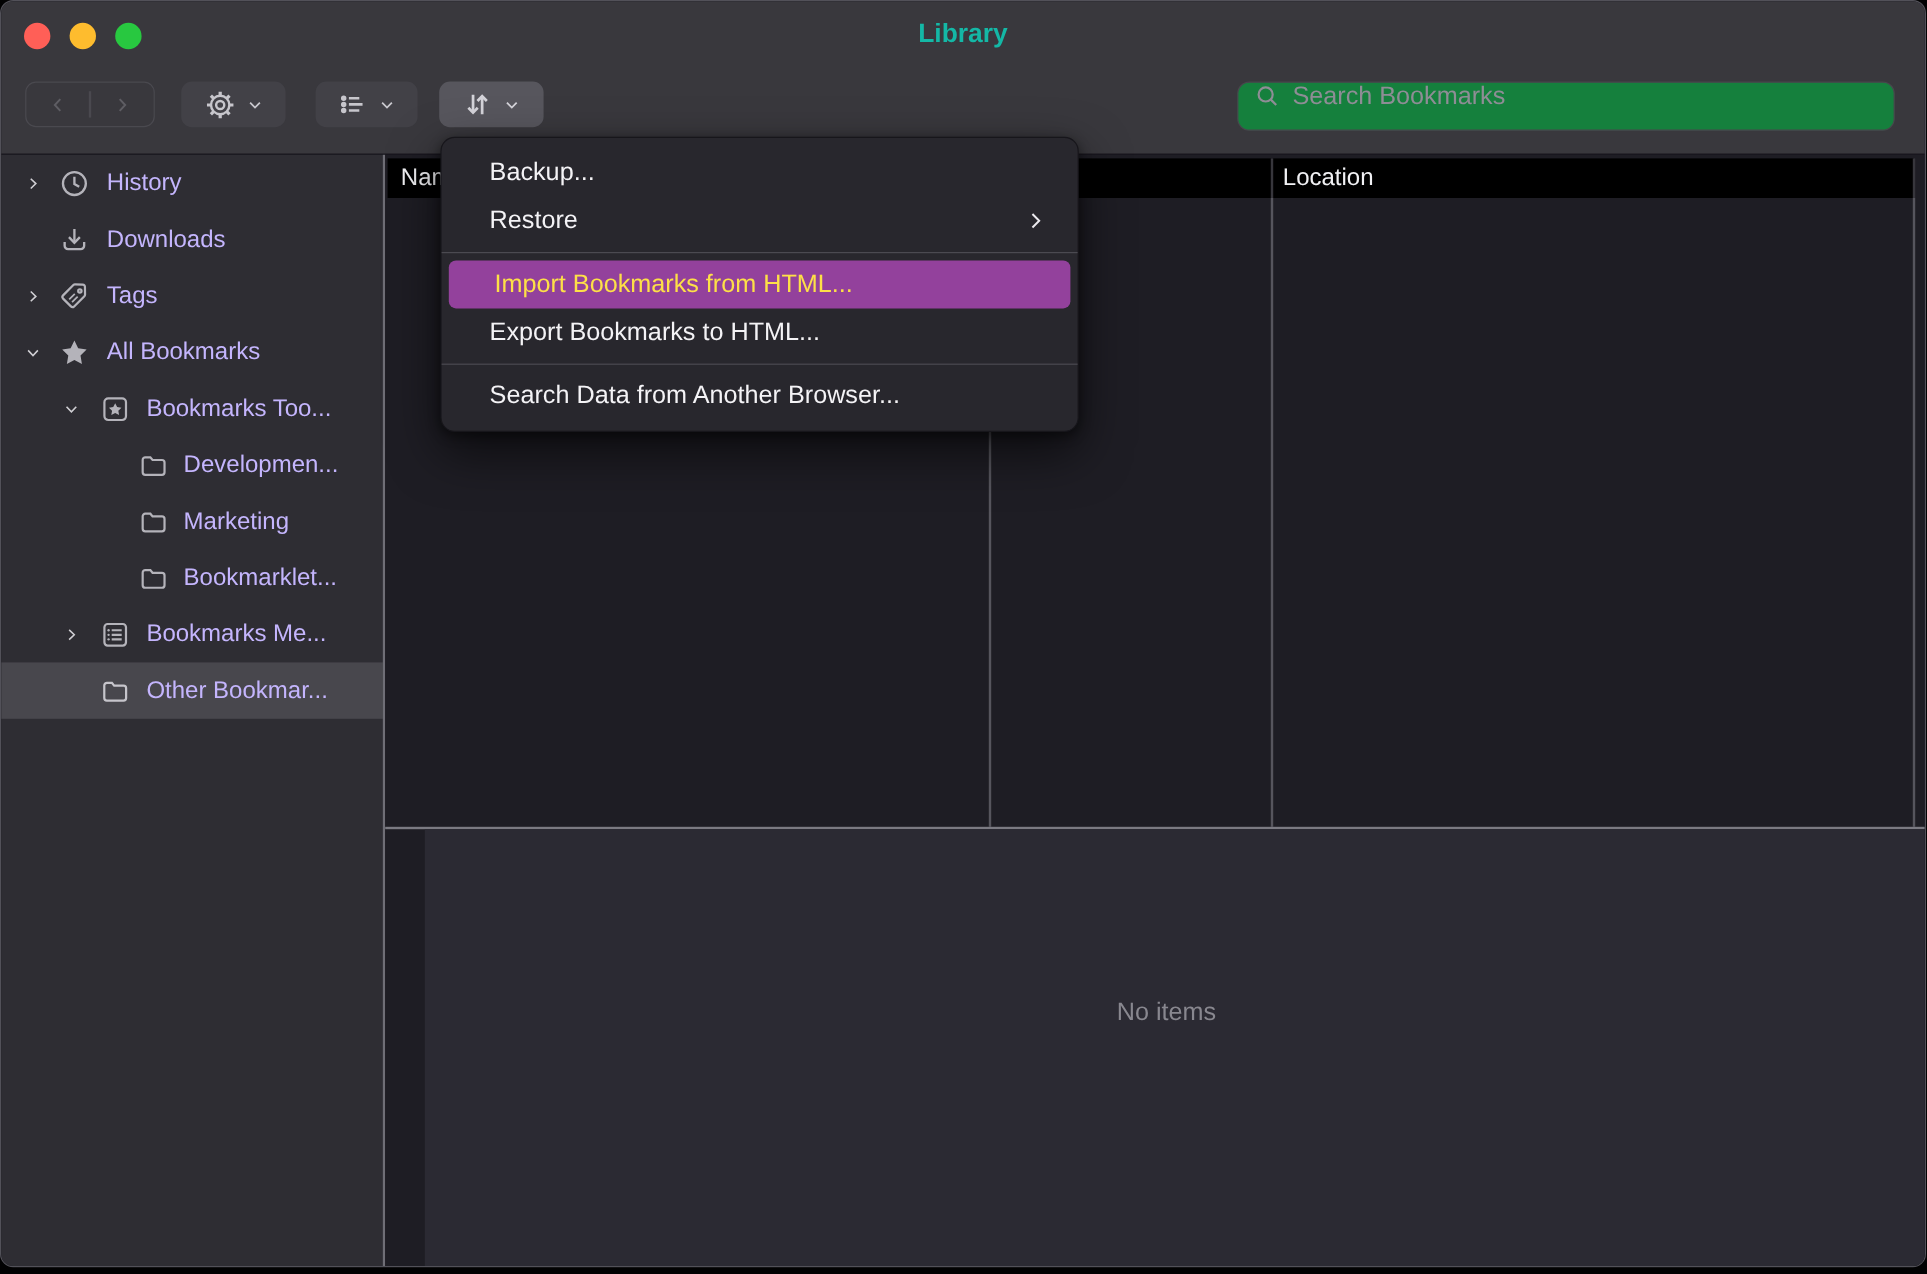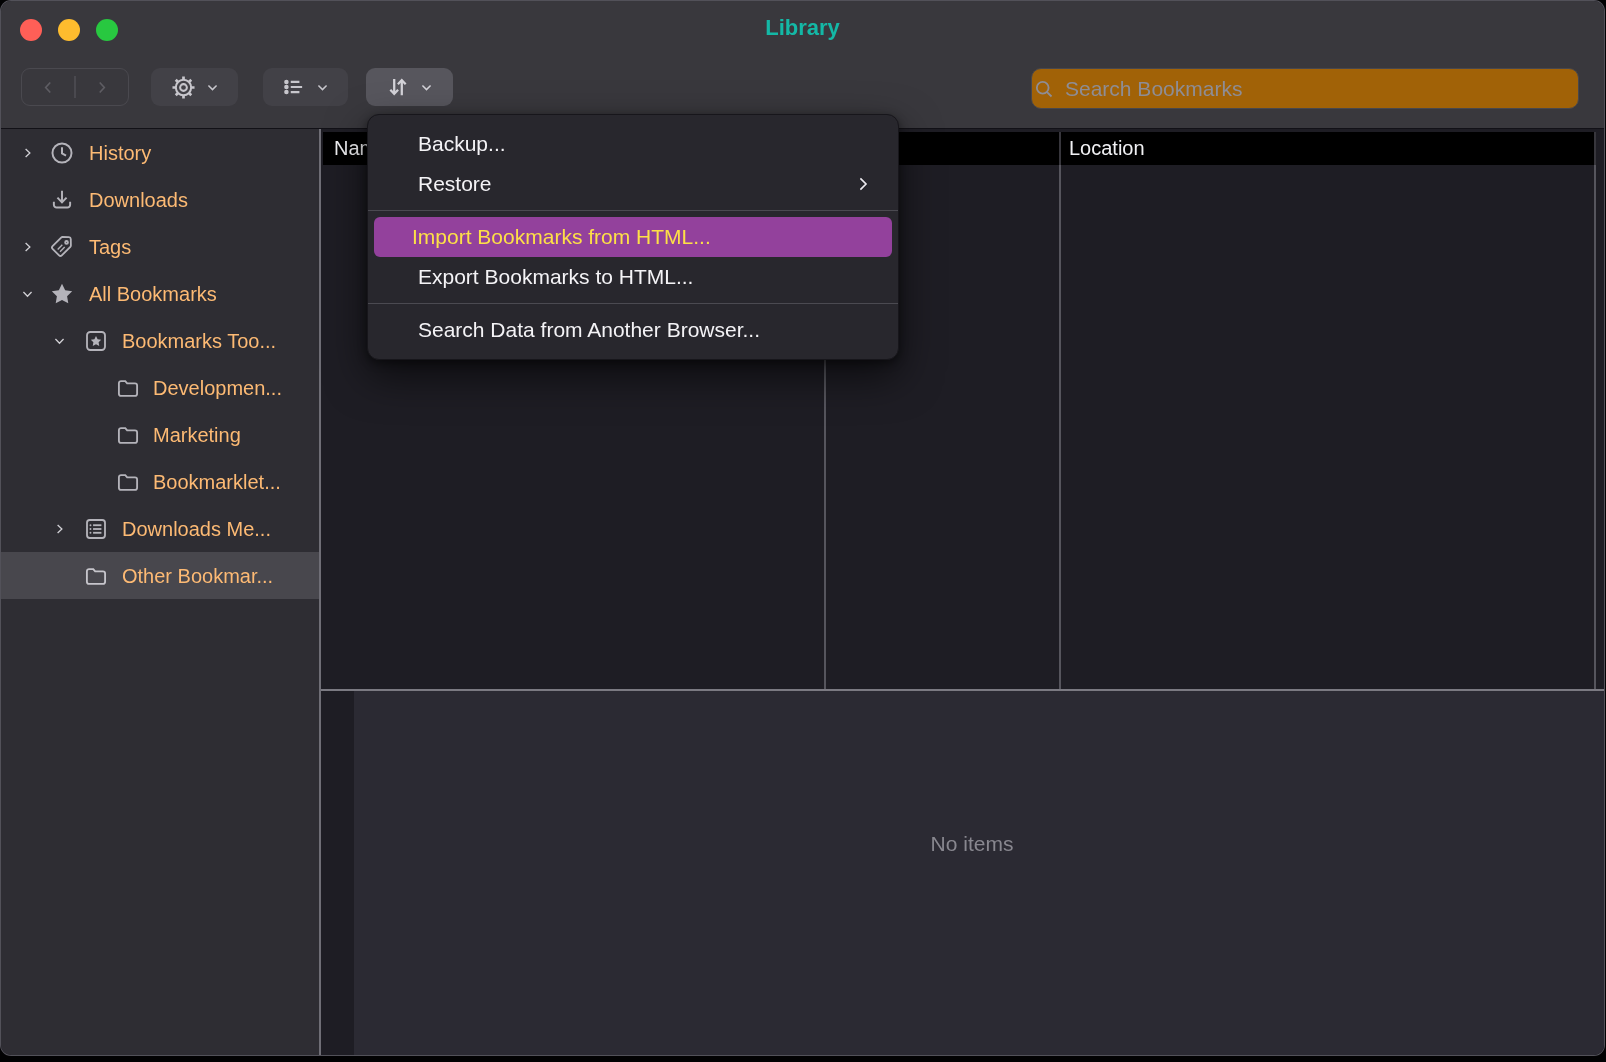--- a/index.html
+++ b/index.html
@@ -23,22 +23,22 @@
   .tbtn { position:absolute; top:67px; height:38px; border-radius:9px;
           display:flex; align-items:center; justify-content:center; gap:8px; }
   .nav-group { left:20px; width:108px; border:1.5px solid #4a494f; gap:0; }
   .nav-half  { flex:1; height:100%; display:flex; align-items:center; justify-content:center; }
   .nav-div   { width:1.5px; height:22px; background:#4a494f; }
   .gear-btn  { left:150px; width:87px; background:#424147; }
   .views-btn { left:262px; width:85px; background:#424147; }
   .sort-btn  { left:365px; width:87px; background:#57565d; }
 
   .search-field { position:absolute; left:1030px; top:67px; width:548px; height:41px;
-                  background:#a16207; border:1px solid #48474d; border-radius:10px;
-                  display:flex; align-items:center; gap:10px; padding:0 1px; }
+                  background:#15803d; border:1px solid #48474d; border-radius:10px;
+                  display:flex; align-items:flex-start; gap:10px; padding:0 13px; }
   .search-field input { flex:1; background:transparent; border:none; outline:none;
                         color:#d5d4d9; font-size:21px; font-family:inherit; }
   .search-field input::placeholder { color:#8e8d95; }
 
   
   .main { position:absolute; top:128px; left:0; right:0; bottom:0; }
   .sidebar { position:absolute; left:0; top:0; width:318px; height:100%; background:#2e2d33; }
   .side-divider { position:absolute; left:318px; top:0; width:2px; height:100%; background:#6f6e76; }
   .content { position:absolute; left:320px; top:0; right:0; height:100%; background:#1e1d24; }
 
@@ -46,21 +46,21 @@
   .row { position:relative; height:47px; }
   .row.selected { background:#48474d; }
   .twisty { position:absolute; top:50%; transform:translateY(-50%); width:15px; height:15px; }
   .row.d0 .twisty { left:19px; }
   .row.d1 .twisty { left:51px; }
   .icon24 { position:absolute; top:50%; transform:translateY(-50%); width:26px; height:26px; }
   .row.d0 .icon24 { left:48px; }
   .row.d1 .icon24 { left:82px; }
   .row.d2 .icon24 { left:114px; }
   .row .label { position:absolute; top:50%; transform:translateY(-50%);
-                font-size:20px; color:#fdba74; white-space:nowrap; }
+                font-size:20px; color:#c4b5fd; white-space:nowrap; }
   .row.d0 .label { left:88px; }
   .row.d1 .label { left:121px; }
   .row.d2 .label { left:152px; }
 
   
   .col-header { position:absolute; left:2px; top:3px; right:9px; height:33px; background:#000; }
   .col-header .htxt { position:absolute; top:0; line-height:33px; font-size:20px; color:#f1f1f4; }
   .hname { left:11px; } .hloc { left:746px; }
   .hdr-split { position:absolute; top:0; width:2px; height:100%; background:#37363c; }
 
@@ -70,21 +70,21 @@
   .split-line { position:absolute; left:0; right:0; top:560px; height:2px; background:#7b7a82; }
   .bottom-panel { position:absolute; left:0; right:0; top:562px; bottom:0; background:#2b2a33;margin-left:33px; }
   .empty-msg { position:absolute; left:618px; top:153px; transform:translate(-50%,-50%);
                font-size:21px; color:#88878f; }
 
   
   .menu { position:absolute; left:366px; top:113px; width:532px;
           background:#28272d; border:1px solid #17161b; border-radius:12px;
           box-shadow:0 16px 42px rgba(0,0,0,.6), 0 3px 10px rgba(0,0,0,.45);
           padding:9px 0; }
-  .menu-item { position:relative; height:40px; line-height:40px; padding-left:50px;
+  .menu-item { position:relative; height:40px; line-height:40px; padding-left:40px;
                font-size:21px; color:#f4f3f6; white-space:nowrap; }
   .menu-item.highlighted { margin:0 6px; border-radius:6px; background:#93419c;
                            padding-left:38px; color:#fde047; }
   .menu-sep { height:1px; background:#4b4a51; margin:6px 0; }
   .sub-chevron { position:absolute; right:26px; top:50%; transform:translateY(-50%);
                  width:18px; height:18px; }
 
   svg { display:block; width:100%; height:100%; }
 </style>
 </head>
@@ -318,21 +318,21 @@
                 <line x1="9.3" y1="12" x2="17" y2="12"></line>
                 <line x1="9.3" y1="15.5" x2="17" y2="15.5"></line>
             <g fill="#b4b3ba" stroke="none">
                   <circle cx="6.9" cy="8.5" r="0.9"></circle>
                   <circle cx="6.9" cy="12" r="0.9"></circle>
                   <circle cx="6.9" cy="15.5" r="0.9"></circle>
                 </g>
           </g>
             </svg>
           </span>
-        <span class="label">Downloads Me...</span>
+        <span class="label">Bookmarks Me...</span>
       </div>
 
       <div class="row d1 selected">
         <span class="icon24">
           <svg viewBox="0 0 24 24">
               <path fill="none" stroke="#c6c5cb" stroke-width="1.7" d="M3.6 7.6v9.6a2 2 0 0 0 2 2h12.8a2 2 0 0 0 2-2v-7.5a2 2 0 0 0-2-2h-7.2l-1.7-2.1H5.6a2 2 0 0 0-2 2z"></path>
             </svg>
           </span>
         <span class="label">Other Bookmar...</span>
       </div>

